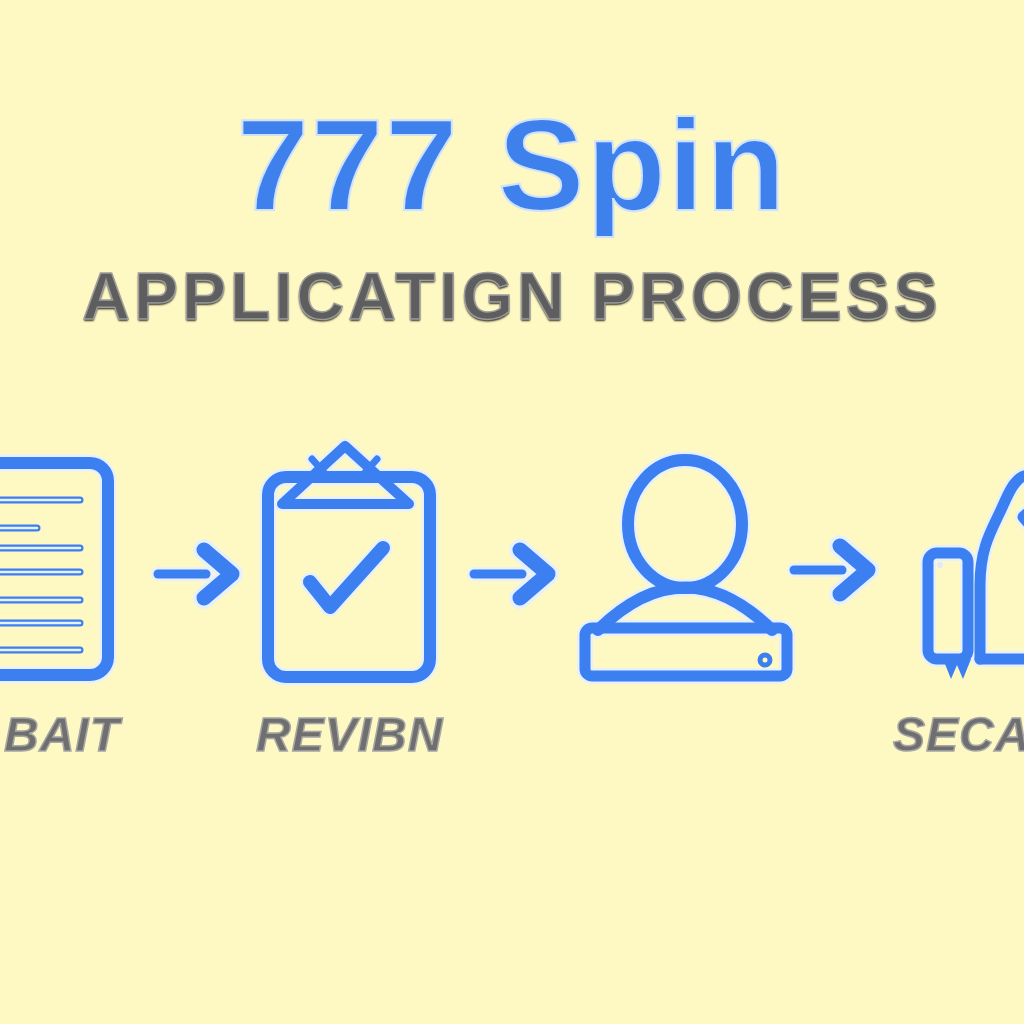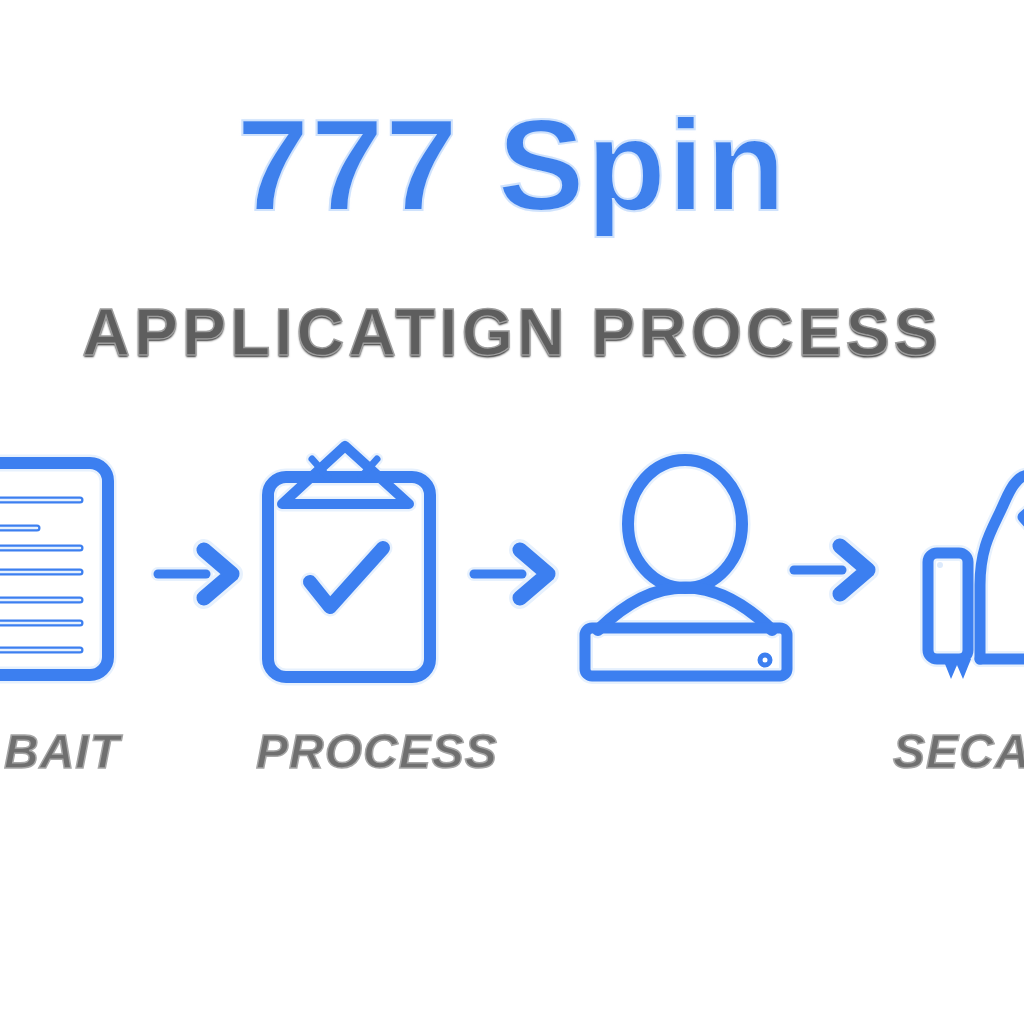--- a/index.html
+++ b/index.html
@@ -1,34 +1,33 @@
 <!DOCTYPE html>
 <html><head>
 <meta charset="utf-8">
 <style>
   html,body{margin:0;padding:0;background:#000;}
   .canvas{
-    position:relative;width:1024px;height:1024px;background:#ffffff;
+    position:relative;width:1024px;height:1024px;background:#fef9c3;
     overflow:hidden;font-family:"Liberation Sans",sans-serif;
   }
   .title{
     position:absolute;left:0;right:0;top:90px;text-align:center;
     font-size:130px;font-weight:bold;letter-spacing:2px;
     color:#3e80ec;-webkit-text-stroke:2px #cfe2fc;
     text-shadow:0 0 3px rgba(215,232,255,.35);
   }
   .subtitle{
     position:absolute;left:0;right:0;top:258px;text-align:center;
     font-size:66px;font-weight:bold;letter-spacing:4px;
     color:#5e5e5e;-webkit-text-stroke:1.5px #9d9d9d;
     text-shadow:0 2px 2px rgba(0,0,0,.8);
-    margin-top:36px;
   }
   .step-label{
-    position:absolute;top:724px;white-space:nowrap;
+    position:absolute;top:707px;white-space:nowrap;
     font-size:48px;font-weight:bold;font-style:italic;letter-spacing:1px;
     color:#6f6f6f;-webkit-text-stroke:1.5px #a6a6a6;
   }
   .l0{left:4px}.l1{left:256px}.l2{left:549px}.l3{left:893px}
   svg.icon{position:absolute;overflow:visible;}
   .u{fill:none;stroke:#e7f1fd;stroke-linecap:round;stroke-linejoin:round;}
   .o{fill:none;stroke:#3c7ff0;stroke-linecap:round;stroke-linejoin:round;}
   .fillb{fill:#3c7ff0;stroke:none;}
   .fillw{fill:#dceafc;stroke:none;}
   #icon-doc{left:-60px;top:453px;}
@@ -115,16 +114,16 @@
     <path class="u" d="M67,216 L67,142 C67,106 78,88 87,69 C93,56 97,45 103,39 C110,30 122,30 126,39 C131,50 126,60 118,67 L110,74 L118,83 L195,83" stroke-width="16"></path>
     <path class="u" d="M67,216 L195,216" stroke-width="16"></path>
     <rect class="o" x="15" y="110" width="40" height="106" rx="9" stroke-width="11"></rect>
     <path class="o" d="M67,216 L67,142 C67,106 78,88 87,69 C93,56 97,45 103,39 C110,30 122,30 126,39 C131,50 126,60 118,67 L110,74 L118,83 L195,83" stroke-width="11"></path>
     <path class="o" d="M67,216 L195,216" stroke-width="11"></path>
     <path class="fillb" d="M30,216 L38,236 L44,222 L50,236 L58,216 Z"></path>
     <circle class="fillw" cx="27" cy="122" r="3"></circle>
   </svg>
 
   <div class="step-label l0">BAIT</div>
-  <div class="step-label l1">PROCESS</div>
+  <div class="step-label l1">REVIBN</div>
   <div class="step-label l3">SECAI</div>
 
 </div>
 
 </body></html>

